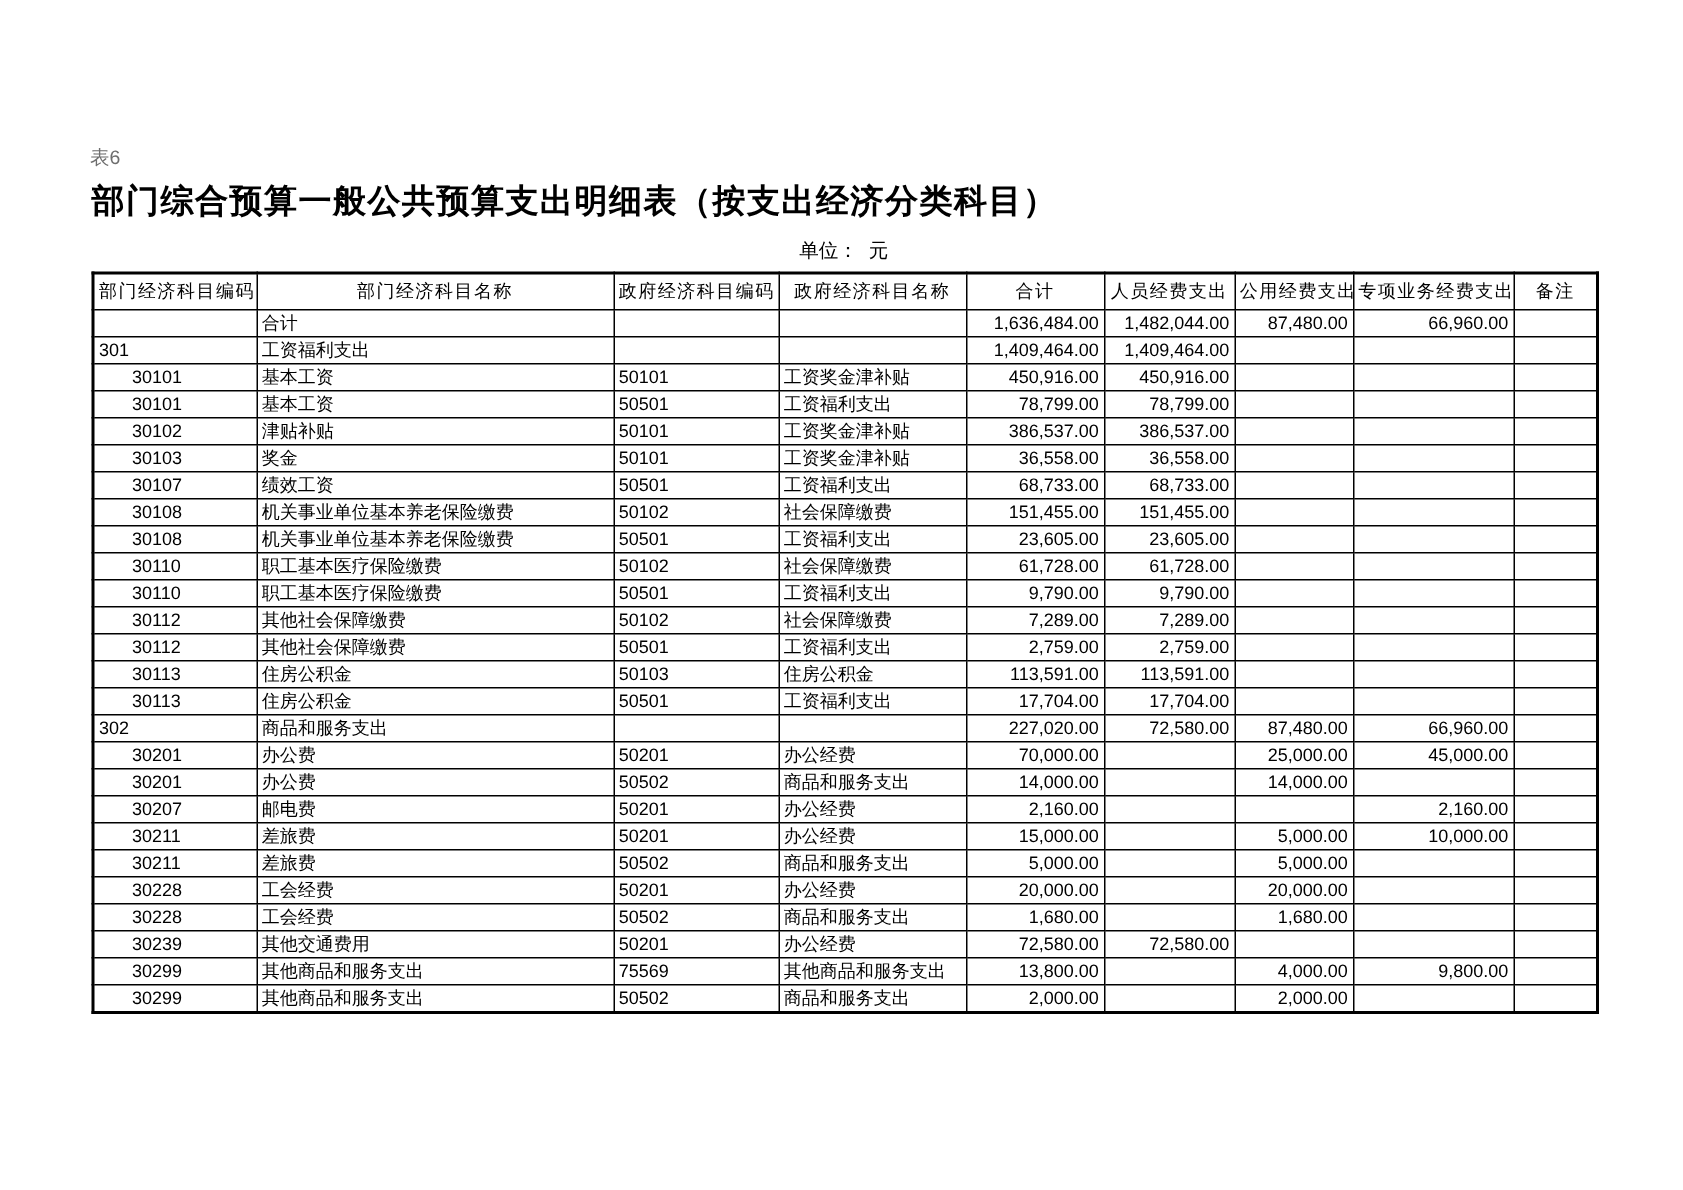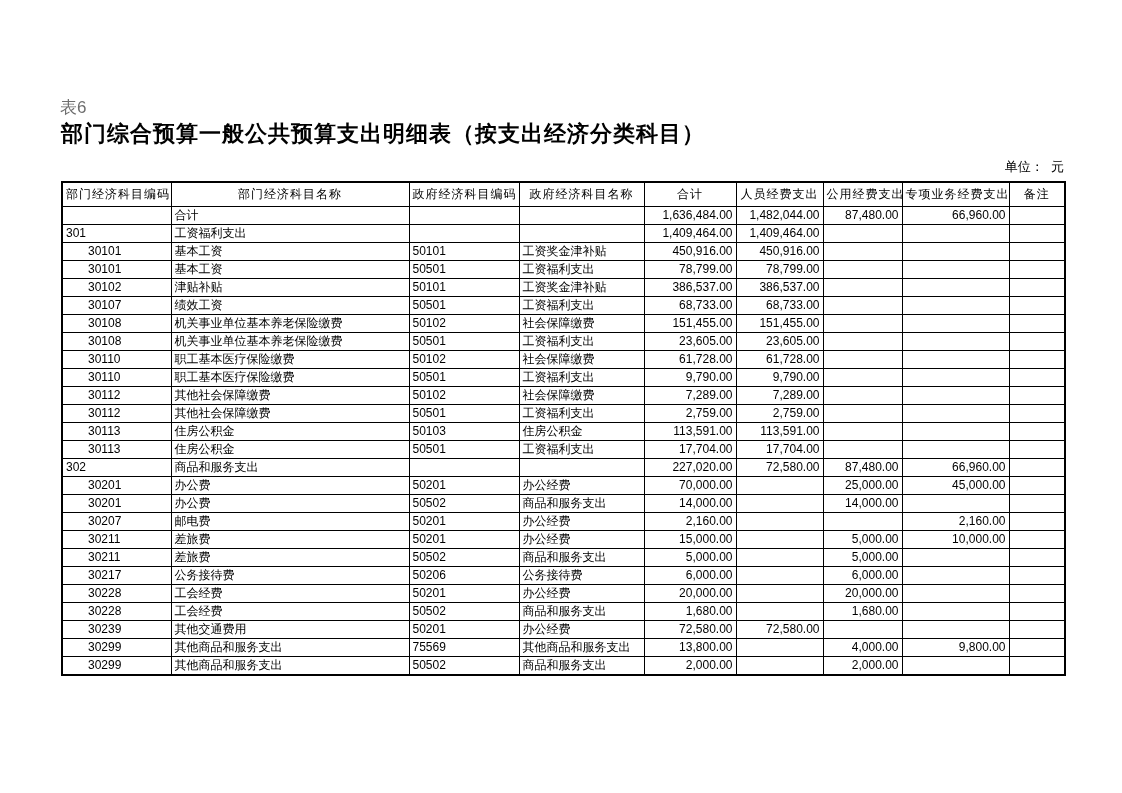--- a/index.html
+++ b/index.html
@@ -7,31 +7,31 @@
     width: 1122px; height: 793px;
     background: #ffffff;
     font-family: "Liberation Sans", "DejaVu Sans", sans-serif;
     color: #000;
     overflow: hidden;
   }
   .page { position: relative; width: 1122px; height: 793px; background: #fff; }
 
   .sheet-label {
     position: absolute; left: 60px; top: 96px;
-    font-size: 17px; color: #6e6e6e;
+    font-size: 13px; color: #6e6e6e;
   }
   .doc-title {
     position: absolute; left: 61px; top: 119px; width: 1003px;
     text-align: left;
     font-size: 22px; font-weight: bold; letter-spacing: 1px;
     font-family: "Liberation Sans", "DejaVu Sans", sans-serif;
   }
   .unit-label {
     position: absolute; left: 61px; top: 158px; width: 1003px;
-    text-align: right; font-size: 13px; white-space: pre;
+    text-align: center; font-size: 13px; white-space: pre;
   }
 
   table.budget {
     position: absolute; left: 61px; top: 181px;
     width: 1003px;
     border-collapse: collapse;
     table-layout: fixed;
     border: 2px solid #000;
     font-size: 12px;
   }
@@ -140,20 +140,31 @@
           <td>津贴补贴</td>
           <td>50101</td>
           <td>工资奖金津补贴</td>
           <td class="num">386,537.00</td>
           <td class="num">386,537.00</td>
           <td class="num"></td>
           <td class="num"></td>
           <td></td>
         </tr>
         <tr>
+          <td class="code indent">30103</td>
+          <td>奖金</td>
+          <td>50101</td>
+          <td>工资奖金津补贴</td>
+          <td class="num">36,558.00</td>
+          <td class="num">36,558.00</td>
+          <td class="num"></td>
+          <td class="num"></td>
+          <td></td>
+        </tr>
+        <tr>
           <td class="code indent">30107</td>
           <td>绩效工资</td>
           <td>50501</td>
           <td>工资福利支出</td>
           <td class="num">68,733.00</td>
           <td class="num">68,733.00</td>
           <td class="num"></td>
           <td class="num"></td>
           <td></td>
         </tr>
@@ -305,31 +316,20 @@
           <td>差旅费</td>
           <td>50502</td>
           <td>商品和服务支出</td>
           <td class="num">5,000.00</td>
           <td class="num"></td>
           <td class="num">5,000.00</td>
           <td class="num"></td>
           <td></td>
         </tr>
         <tr>
-          <td class="code indent">30217</td>
-          <td>公务接待费</td>
-          <td>50206</td>
-          <td>公务接待费</td>
-          <td class="num">6,000.00</td>
-          <td class="num"></td>
-          <td class="num">6,000.00</td>
-          <td class="num"></td>
-          <td></td>
-        </tr>
-        <tr>
           <td class="code indent">30228</td>
           <td>工会经费</td>
           <td>50201</td>
           <td>办公经费</td>
           <td class="num">20,000.00</td>
           <td class="num"></td>
           <td class="num">20,000.00</td>
           <td class="num"></td>
           <td></td>
         </tr>

